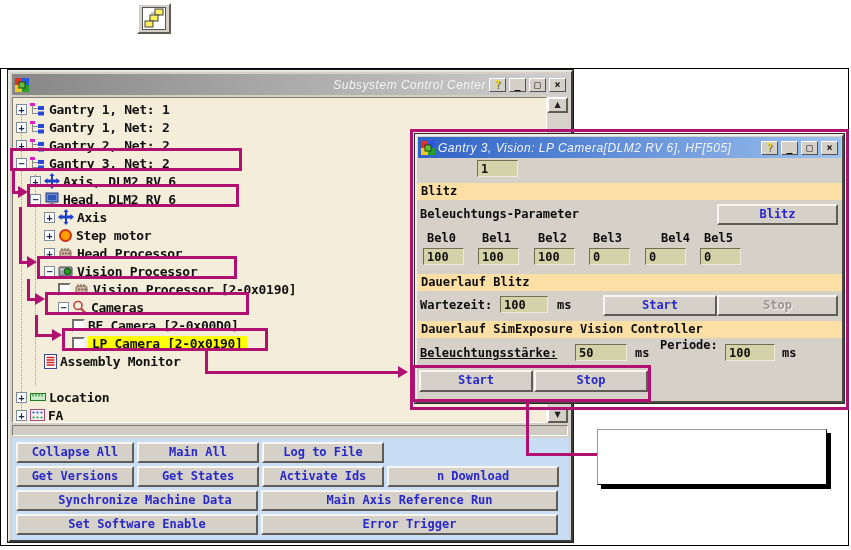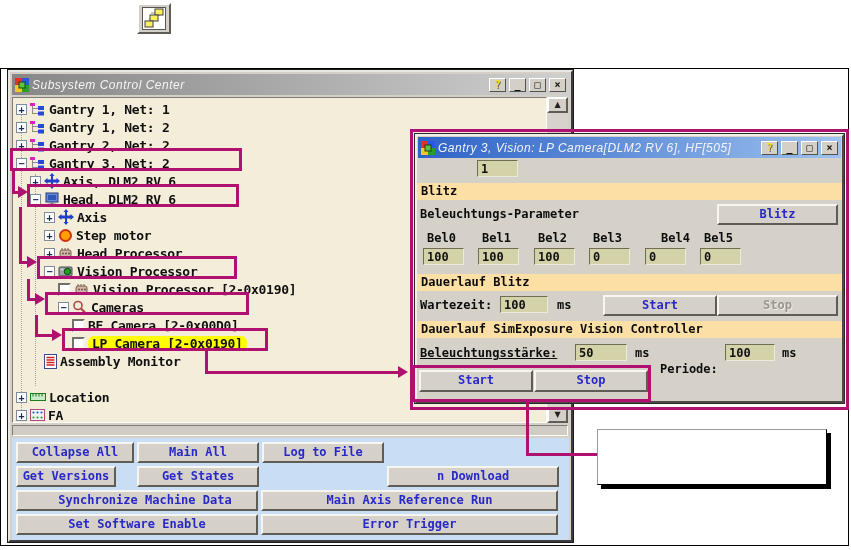--- a/index.html
+++ b/index.html
@@ -9,40 +9,40 @@
   .frame { position:absolute; left:0; top:68px; width:849px; height:478px; border:1px solid #000; background:#fff; }
 
   
   .toolbtn { position:absolute; left:137px; top:3px; width:34px; height:31px; background:#d4d0c8;
     border:2px solid; border-color:#fff #5f5c55 #5f5c55 #fff; display:flex; align-items:center; justify-content:center; }
 
   
   .win { position:absolute; left:8px; top:70px; width:565px; height:472px; background:#d4d0c8;
     border:2px solid; border-color:#e9e7e1 #3c3c3c #3c3c3c #e9e7e1; outline:1px solid #1c1c1c; z-index:1; }
   .tb { position:absolute; height:21px; display:flex; align-items:center; gap:3px; padding:0 3px; }
-  .tb-main { left:2px; top:2px; width:557px; background:linear-gradient(90deg,#878787,#cfcfcf); }
+  .tb-main { left:2px; top:2px; width:557px; background:linear-gradient(90deg,#878787,#cfcfcf);text-align:right; }
   .tbtitle { flex:1 1 auto; color:#f4f4f4; font:italic 12px "Liberation Sans", sans-serif; letter-spacing:.5px; white-space:nowrap; overflow:hidden; }
   .tbbtn { width:17px; height:14px; background:#d4d0c8; border:1px solid; border-color:#fff #55524c #55524c #fff;
     display:flex; align-items:center; justify-content:center; font:bold 10px "DejaVu Sans Mono",monospace; color:#111; cursor:default; }
   .g-help { color:#f8e000; text-shadow:1px 1px 0 #6a6a6a; font-weight:bold; font-style:normal; }
   .g-min { align-self:flex-end; margin-bottom:1px; font-style:normal; }
   i { font-style:normal; }
 
   .tree { position:absolute; left:2px; top:25px; width:535px; height:326px; background:#f3edda;
     border:1px solid; border-color:#7f7d76 #fdfcf8 #fdfcf8 #7f7d76; overflow:hidden; }
   .guide { position:absolute; width:0; border-left:1px dotted #a8a49a; }
   .g1 { left:8px; top:8px; height:312px; }
   .g2 { left:22px; top:76px; height:212px; }
   .tree-row { position:absolute; height:18px; display:flex; align-items:center; gap:3px; white-space:nowrap; }
   .exp { width:11px; height:11px; background:#fff; border:1px solid #7e8c9c; color:#1a2a55;
     font:bold 10px/9px "DejaVu Sans Mono",monospace; text-align:center; flex:none; }
   .cbx { width:13px; height:13px; background:#fff; border:2px solid; border-color:#72706a #f5f3ee #f5f3ee #72706a; flex:none; }
   .ticon { flex:none; display:flex; align-items:center; }
   .tlabel { font:bold 13px "DejaVu Sans Mono",monospace; color:#101010; letter-spacing:-.3px; }
-  .tlabel.hl { background:#ffff00; padding:0 4px;border-radius:6px; }
+  .tlabel.hl { background:#ffff00; padding:0 4px; }
 
   .vscroll { position:absolute; left:537px; top:25px; width:21px; height:326px; background:#d7d3cb; }
   .sbtn { position:absolute; left:0; width:21px; height:16px; background:#d4d0c8; border:2px solid; border-color:#fff #5f5c55 #5f5c55 #fff;
     font:8px "DejaVu Sans",sans-serif; color:#222; text-align:center; line-height:12px; }
   .sbtn.up { top:0; } .sbtn.down { bottom:0; }
 
   .hbar { position:absolute; left:2px; top:353px; width:556px; height:11px; background:#d0ccc4;
     border:1px solid; border-color:#7f7d76 #fdfcf8 #fdfcf8 #7f7d76; }
 
   .panel { position:absolute; left:2px; top:366px; width:557px; height:102px; background:#c9ddf4; }
@@ -303,22 +303,23 @@
     <div class="sbtn up">▲</div>
     <div class="sbtn down">▼</div>
   </div>
 
   <div class="hbar"></div>
 
   <div class="panel" id="btn-panel">
       <div class="pbtn" style="left: 4px; top: 4px; width: 118px;">Collapse All</div>
       <div class="pbtn" style="left: 125px; top: 4px; width: 122px;">Main All</div>
       <div class="pbtn" style="left: 250px; top: 4px; width: 122px;">Log to File</div>
-      <div class="pbtn" style="left: 4px; top: 28px; width: 100px;">Get Versions</div>
+      <div class="pbtn" style="left: 4px; top: 28px; width: 118px;">Get Versions</div>
       <div class="pbtn" style="left: 125px; top: 28px; width: 122px;">Get States</div>
+      <div class="pbtn" style="left: 250px; top: 28px; width: 122px;">Activate Ids</div>
       <div class="pbtn" style="left: 375px; top: 28px; width: 172px;">n Download</div>
       <div class="pbtn" style="left: 4px; top: 52px; width: 242px; padding-left: 16px;">Synchronize Machine Data</div>
       <div class="pbtn" style="left: 249px; top: 52px; width: 297px;">Main Axis Reference Run</div>
       <div class="pbtn" style="left: 4px; top: 76px; width: 242px;">Set Software Enable</div>
       <div class="pbtn" style="left: 249px; top: 76px; width: 297px;">Error Trigger</div>
     </div>
 </div>
 
 <div class="abox zhi" style="left:410px; top:129px; width:439px; height:281px;"></div>
 
@@ -373,21 +374,21 @@
   <span class="dlbl" style="left:3px; top:162px;">Wartezeit:</span>
   <input class="fld" style="left: 83px; top: 160px; width: 48px; height: 17px;" value="100">
   <span class="dlbl" style="left:140px; top:162px;">ms</span>
   <div class="dbtn" style="left:186px; top:159px; width:114px;">Start</div>
   <div class="dbtn disabled" style="left:300px; top:159px; width:121px;">Stop</div>
 
   <div class="dhdr" style="top:185px;">Dauerlauf SimExposure Vision Controller</div>
   <span class="dlbl" style="left:3px; top:210px;text-decoration:underline;">Beleuchtungsstärke:</span>
   <input class="fld" style="left: 158px; top: 208px; width: 52px; height: 17px;" value="50">
   <span class="dlbl" style="left:218px; top:210px;">ms</span>
-  <span class="dlbl" style="left:243px; top:226px;">Periode:</span>
+  <span class="dlbl" style="left:243px; top:202px;">Periode:</span>
   <input class="fld" style="left: 308px; top: 208px; width: 50px; height: 17px;" value="100">
   <span class="dlbl" style="left:365px; top:210px;">ms</span>
 
   <div class="dbtn" style="left:2px; top:234px; width:114px; height:22px;">Start</div>
   <div class="dbtn" style="left:117px; top:234px; width:114px; height:22px;">Stop</div>
 </div>
 
 <div class="abox" style="left:10px;  top:148px; width:232px; height:23px;"></div>
 <div class="aline" style="left:12px; top:171px; width:3px; height:22px;"></div>
 <div class="aline" style="left:12px; top:191px; width:8px; height:3px;"></div>

